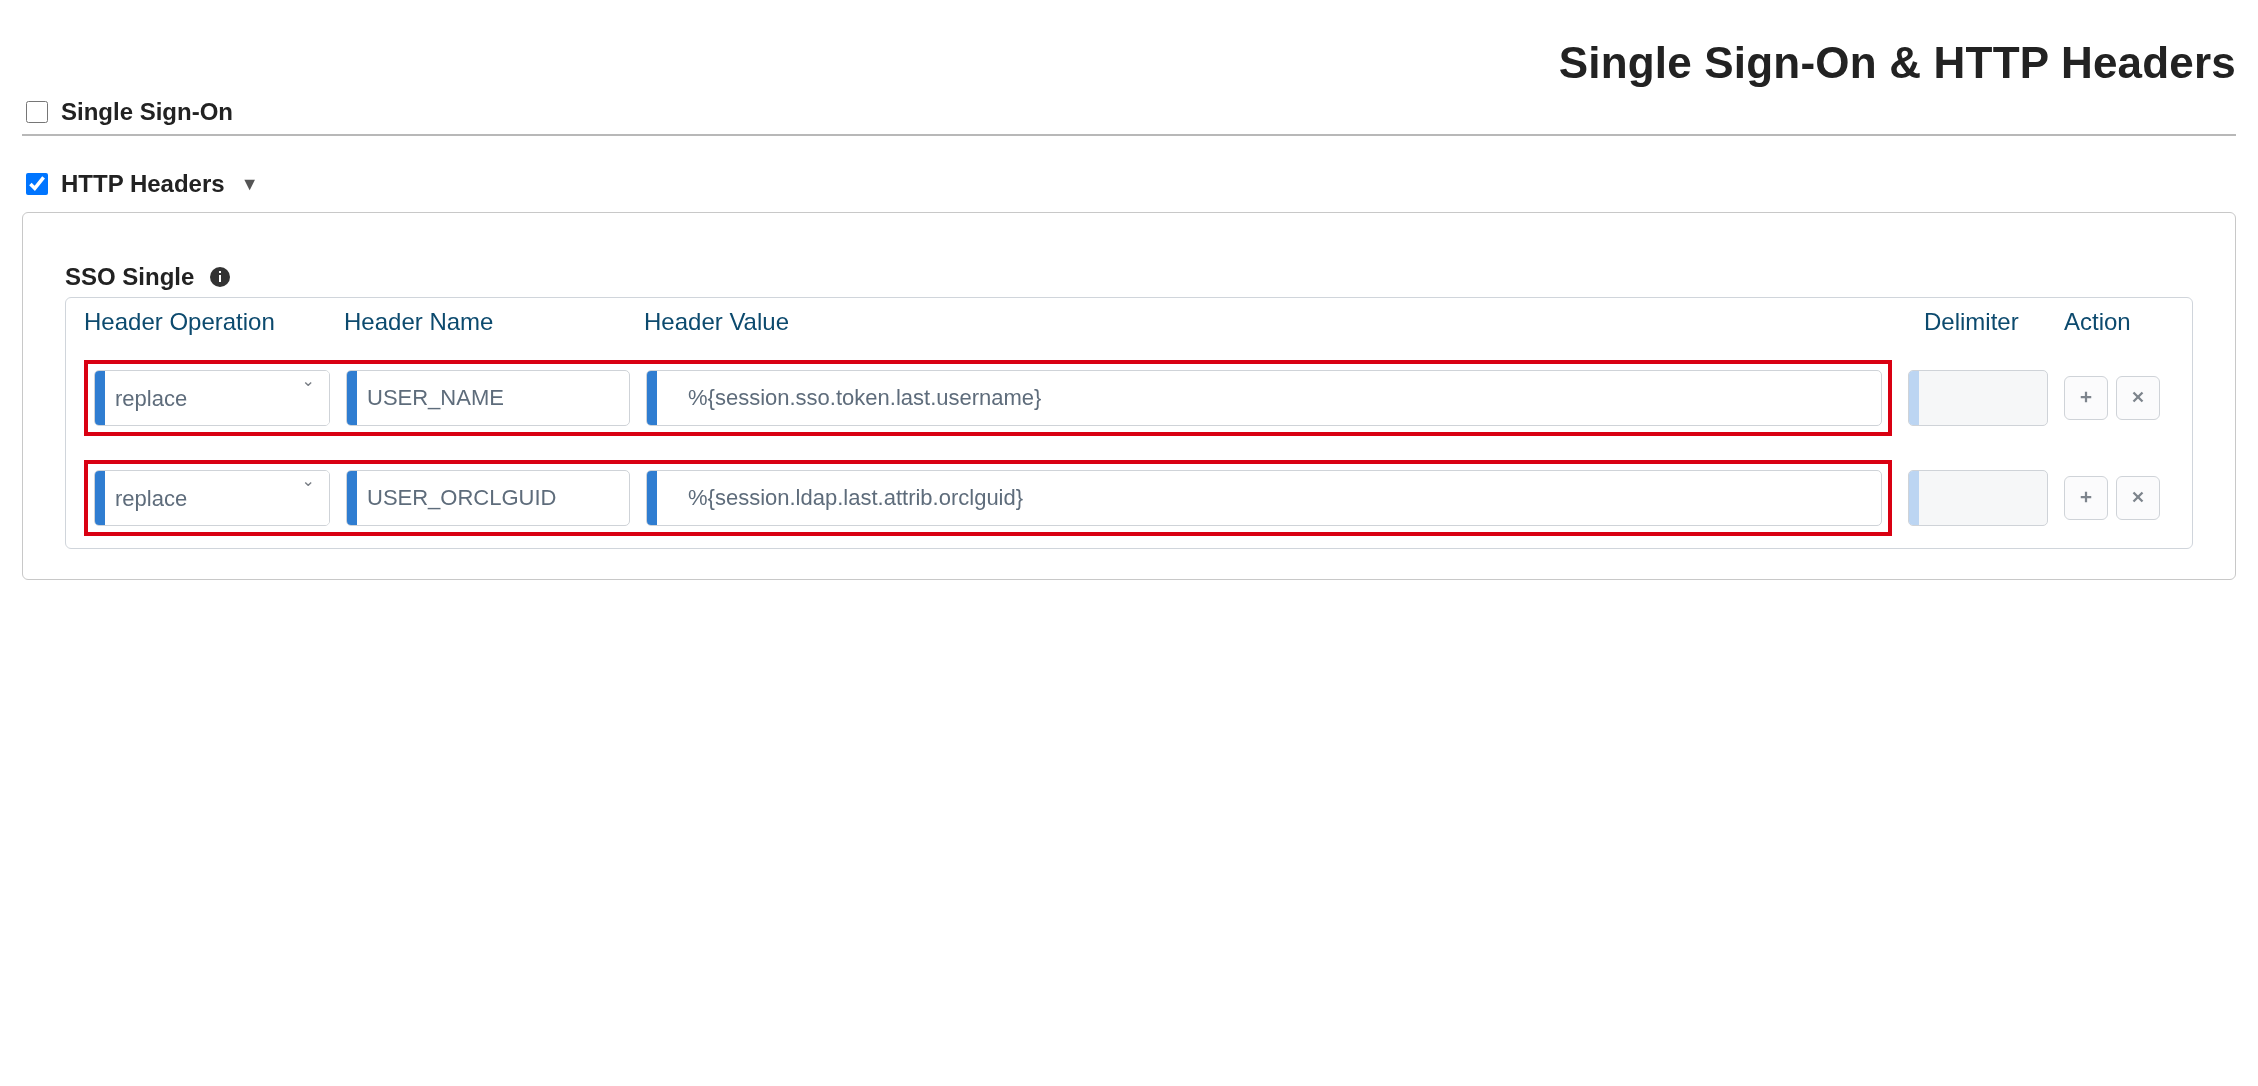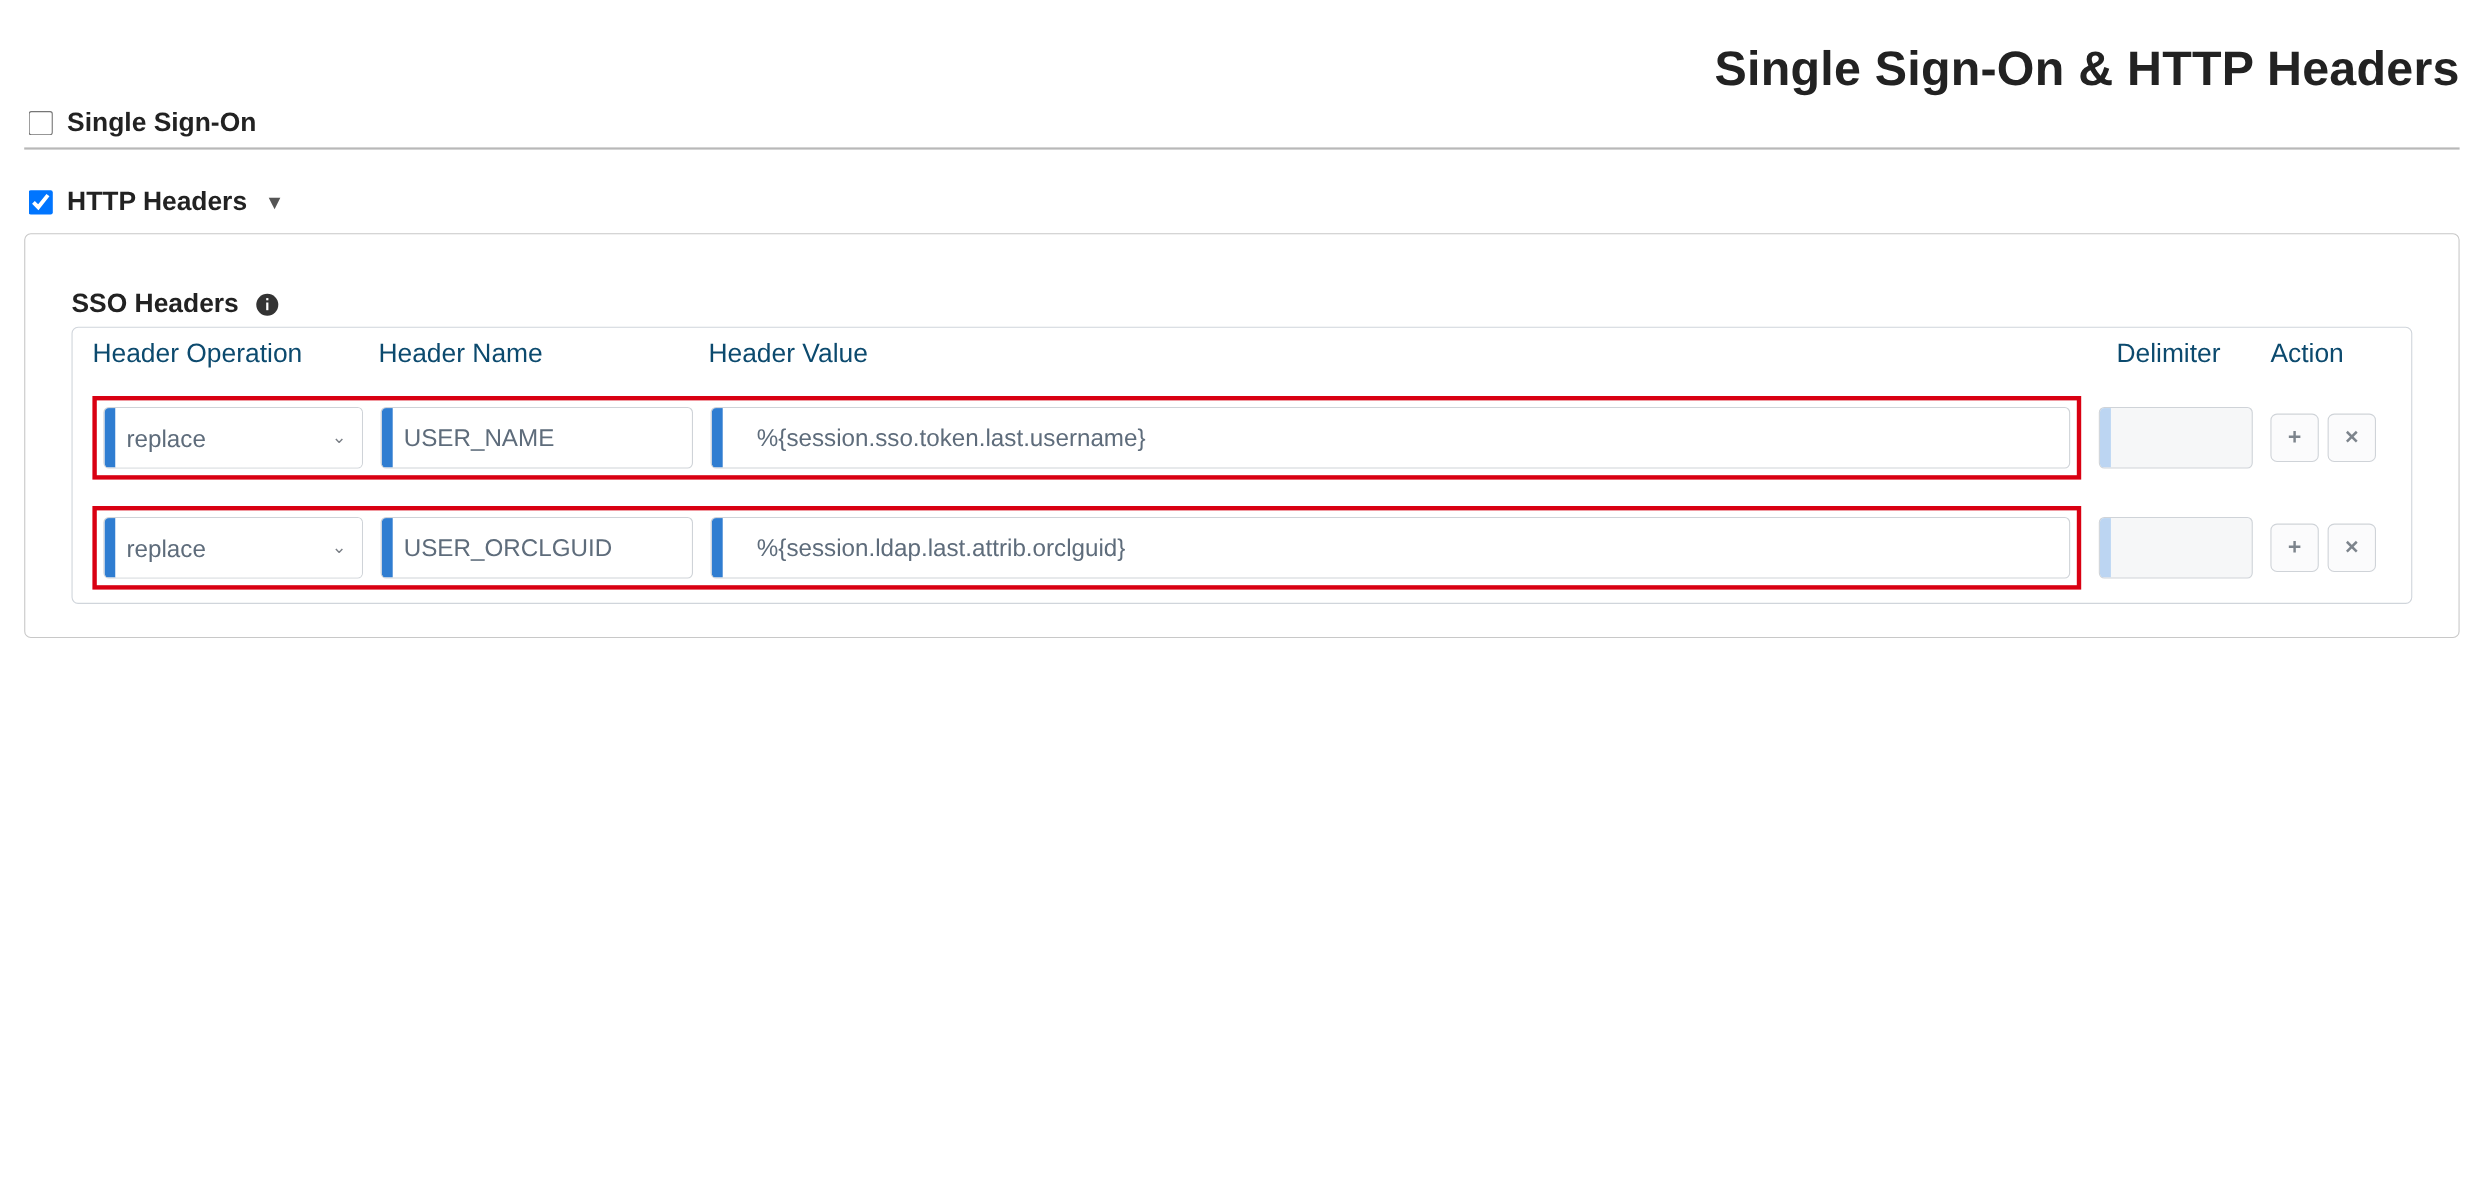--- a/index.html
+++ b/index.html
@@ -95,21 +95,20 @@
     border: 4px solid #d90012;
     padding: 6px;
     flex: 1 1 auto;
   }
   .highlight-group .ctrl { flex-shrink: 0; }
   .highlight-group .ctrl.value { flex: 1 1 auto; gap: 21px; }
 
   .ctrl {
     position: relative;
     display: flex;
-    align-items: center;
     border: 1px solid #cfd3d8;
     border-radius: 5px;
     height: 56px;
     background: #fff;
     overflow: hidden;
   }
   .ctrl .accent {
     width: 10px;
     height: 100%;
     flex: 0 0 auto;
@@ -185,21 +184,21 @@
 
   <div class="check-row">
     <input type="checkbox" checked="" style="">
     <span>HTTP Headers</span>
     <span class="caret">▼</span>
   </div>
 
   <div class="section-panel">
 
     <div class="sub-heading">
-      <span>SSO Headers</span>
+      <span>SSO Single</span>
       <span class="info-icon">
         <svg viewBox="0 0 24 24" fill="currentColor">
             <circle cx="12" cy="12" r="10" fill="#333"></circle>
             <rect x="11" y="10" width="2" height="7" fill="#fff"></rect>
             <rect x="11" y="6" width="2" height="2" fill="#fff"></rect>
           </svg>
       </span>
     </div>
 
     <div class="table-wrap">

